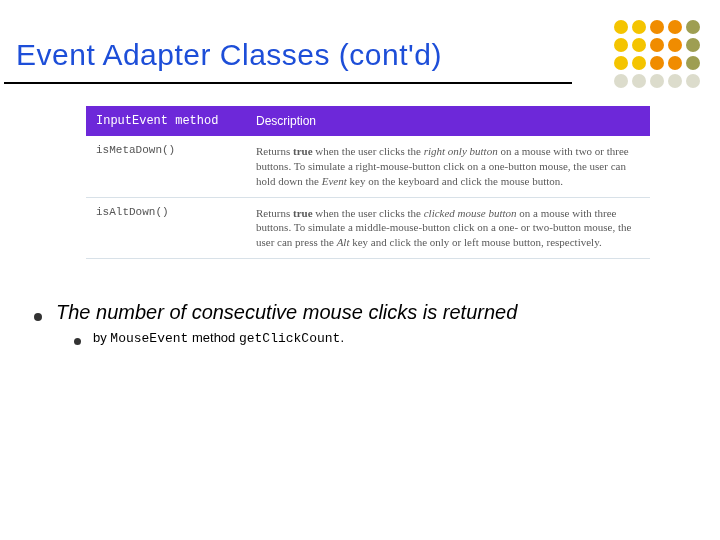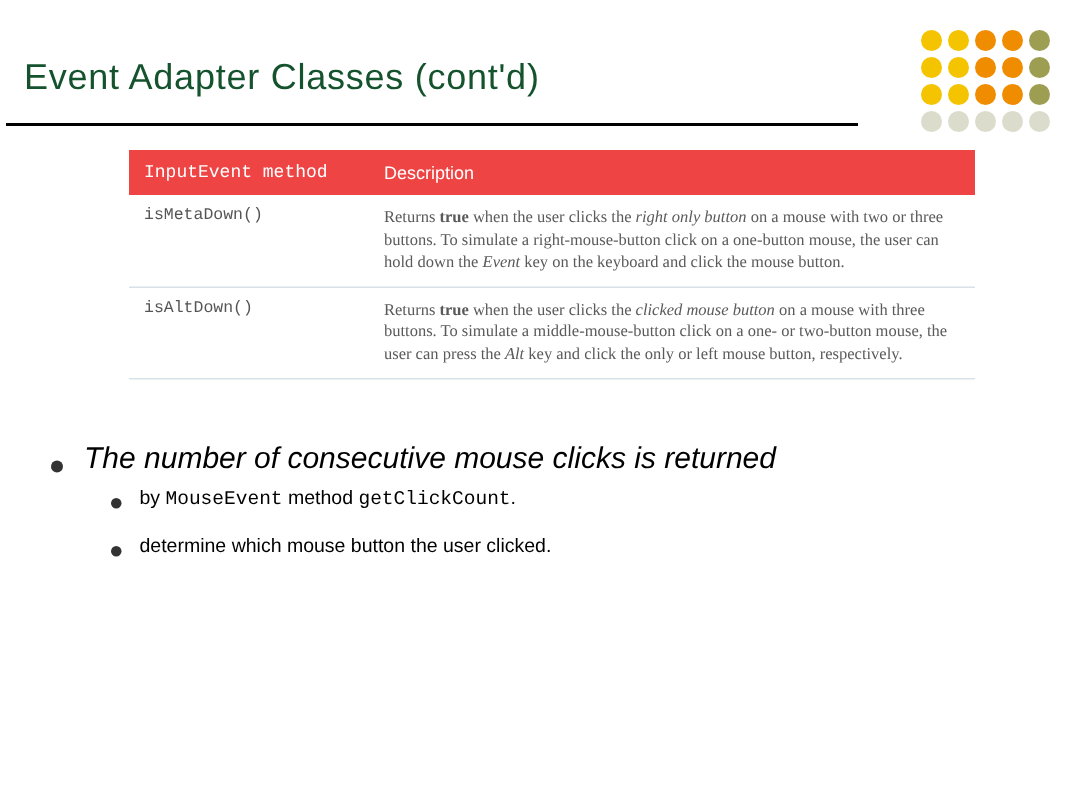--- a/index.html
+++ b/index.html
@@ -1,27 +1,27 @@
 <!DOCTYPE html>
 <html><head>
 <meta charset="utf-8">
 <style>
   * { box-sizing: border-box; margin: 0; padding: 0; }
   html, body { width: 720px; height: 540px; background: #fff; font-family: Arial, Helvetica, sans-serif; overflow: hidden; }
   .slide { position: relative; width: 720px; height: 540px; padding: 20px 10px 20px 10px; }
 
-  .title { font-size: 24px; color: #14532d; font-weight: normal; letter-spacing: 0.5px; margin-top: 18px; margin-left: 6px; }
+  .title { font-size: 30px; color: #1d4ed8; font-weight: normal; letter-spacing: 0.5px; margin-top: 18px; margin-left: 6px; }
   .bar { position: absolute; top: 82px; left: 4px; height: 2px; width: 568px; background: #000; }
 
   .dot-grid { position: absolute; top: 18px; right: 18px; width: 90px; display: flex; flex-wrap: wrap; }
   .dot-grid span { width: 14px; height: 14px; border-radius: 50%; margin: 2px; }
 
   .tbl-wrap { margin: 34px 60px 0 76px; }
   table { width: 100%; border-collapse: collapse; font-size: 11px; }
-  thead th { background: #ef4444; color: #fff; text-align: left; font-weight: normal; padding: 8px 10px; font-family: "Courier New", monospace; font-size: 12px; }
+  thead th { background: #6d28d9; color: #fff; text-align: left; font-weight: normal; padding: 8px 10px; font-family: "Courier New", monospace; font-size: 12px; }
   thead th.desc { font-family: Arial, Helvetica, sans-serif; }
   tbody td { vertical-align: top; padding: 8px 10px; color: #5a5a5a; border-bottom: 1px solid #d8e1e8; }
   tbody td.m { font-family: Liberation Mono, monospace; font-size: 11px; width: 160px; color: #555; }
   tbody td.d { font-family: Georgia, serif; font-size: 11px; line-height: 1.35; }
   tbody td.d .kw { font-weight: bold; text-align: right; }
   tbody td.d em { font-style: italic; }
 
   .bullets { margin-top: 42px; margin-left: 24px; font-size: 20px; color: #000; }
   .b1 { display: flex; align-items: center; margin-bottom: 6px; font-style: italic; }
   .b1 .dot { width: 8px; height: 8px; border-radius: 50%; background: #333; margin-top: 9px; margin-right: 14px; flex: none; }
@@ -85,19 +85,15 @@
     <div class="b1">
       <span class="dot"></span>
       <span>The number of consecutive mouse clicks is returned</span>
     </div>
     <div class="b2">
       <span class="dot"></span>
       <span>
         <span>by </span><code class="inline">MouseEvent</code><span> method </span><code class="inline">getClickCount</code><span>.</span>
       </span>
     </div>
-    <div class="b2">
-      <span class="dot"></span>
-      <span>determine which mouse button the user clicked.</span>
-    </div>
   </div>
 
 </div>
 
 </body></html>

